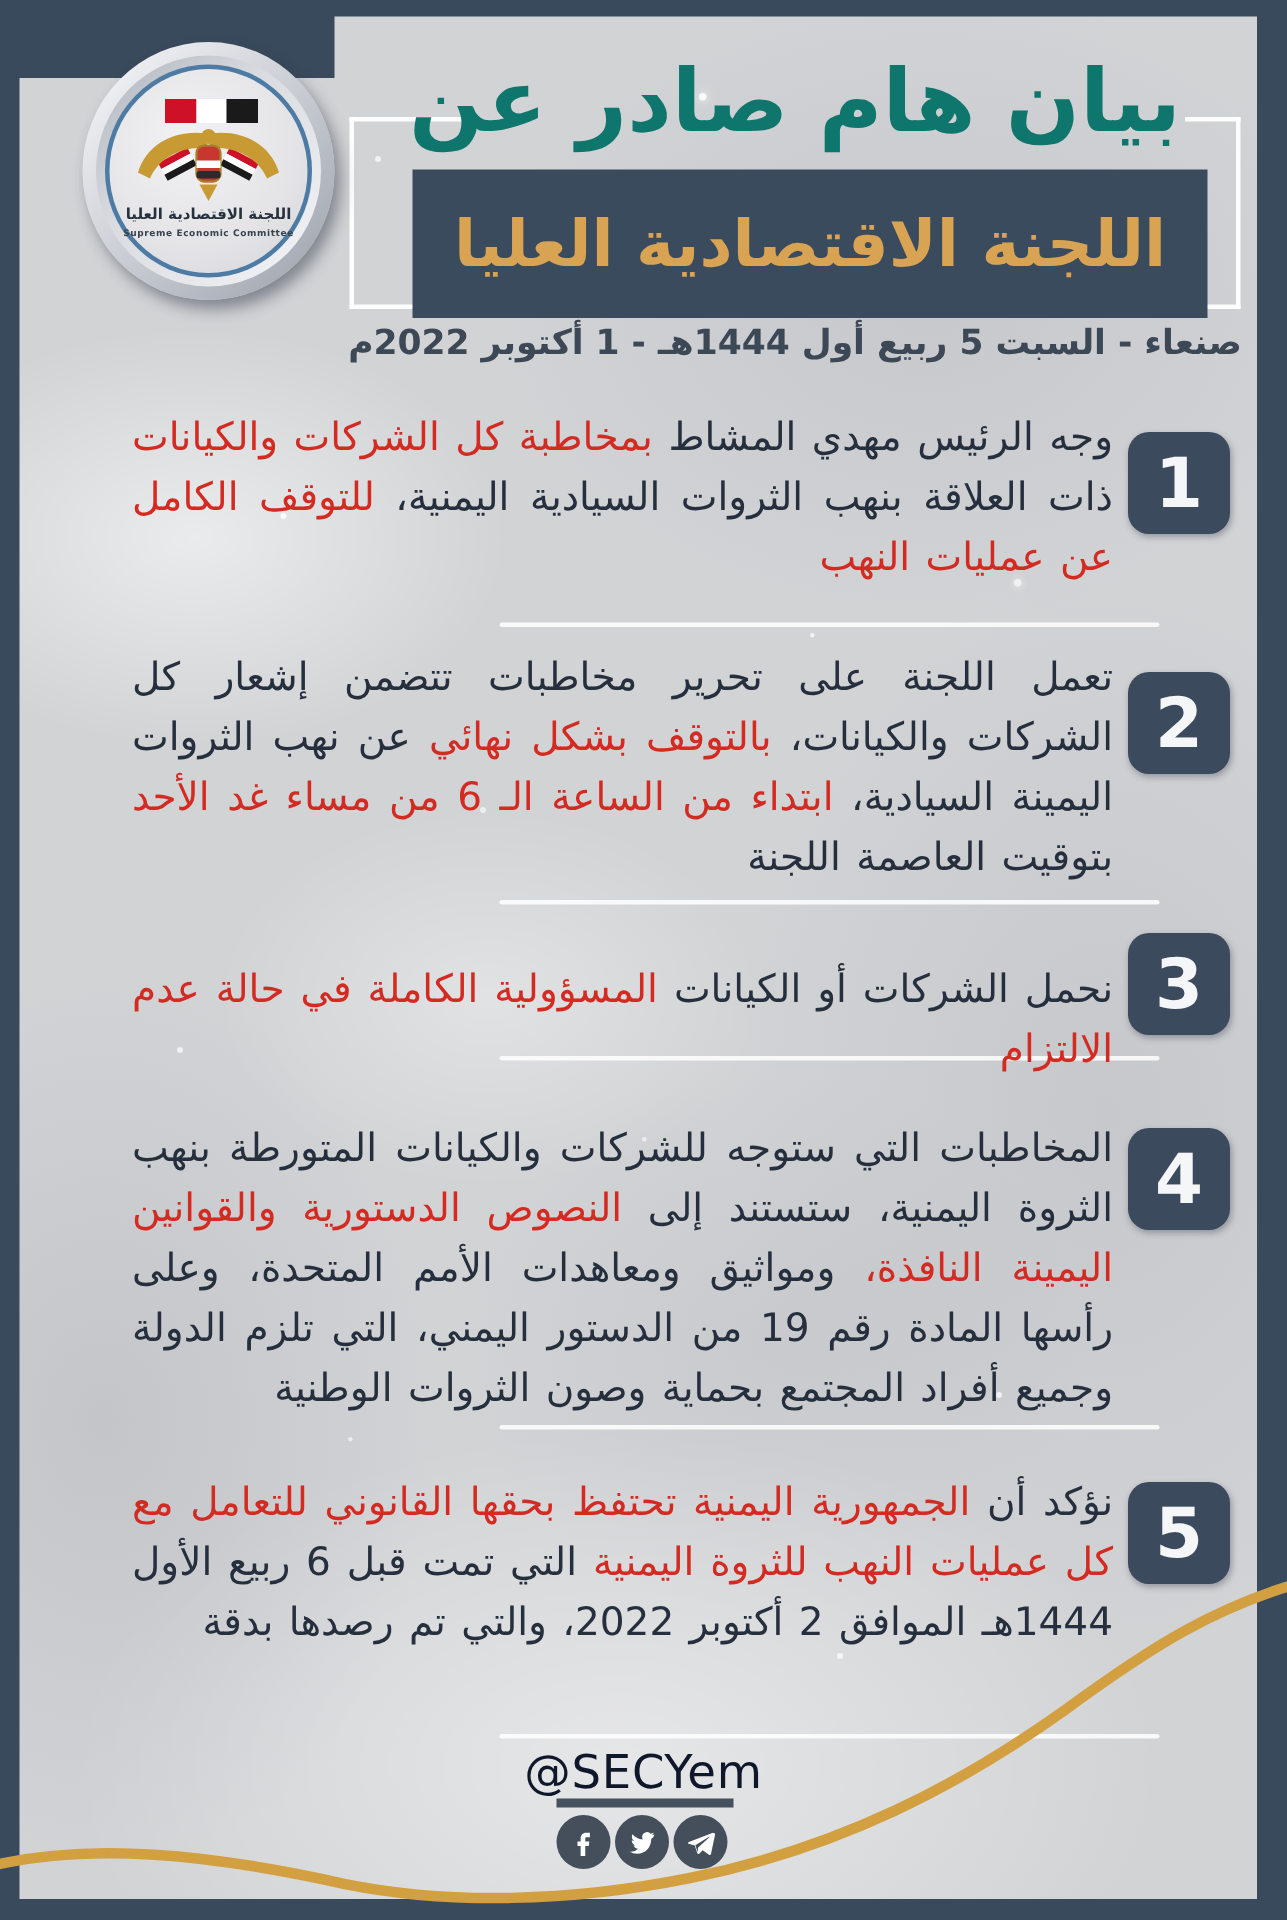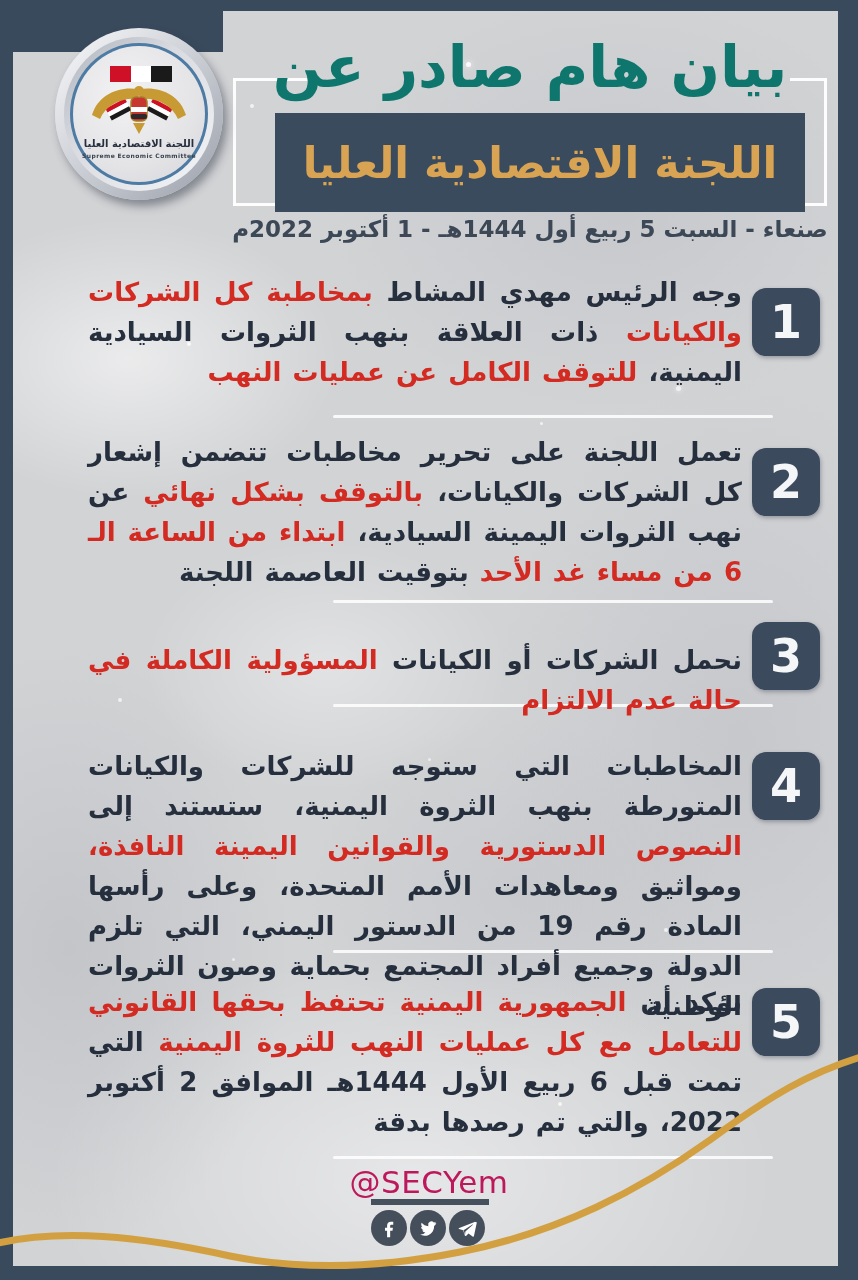--- a/index.html
+++ b/index.html
@@ -57,30 +57,30 @@
     background:#3b4b5e;display:flex;align-items:center;justify-content:center;}
   .committee-box span{direction:rtl;font-size:43px;font-weight:700;color:#d8a352;}
   .dateline{position:absolute;left:183px;top:216px;width:694px;text-align:center;z-index:3;
     direction:rtl;font-size:23px;font-weight:700;color:#3c4856;}
 
   
   .badge{position:absolute;left:752px;width:68px;height:68px;border-radius:14px;z-index:4;
     background:#3b4a5d;color:#f5f6f8;font-size:46px;font-weight:700;
     display:flex;align-items:center;justify-content:center;box-shadow:1px 2px 4px rgba(40,50,65,.35);}
   .sec-text{position:absolute;left:88px;width:654px;z-index:4;direction:rtl;
-    text-align:justify;font-size:26px;font-weight:700;line-height:40px;color:#262f3d;
+    text-align:justify;font-size:26px;font-weight:400;line-height:40px;color:#262f3d;
     word-spacing:2px;}
   .c-navy{color:#262f3d;}
   .c-red{color:#d32a22;}
   .divider{position:absolute;left:333px;width:440px;height:3px;z-index:3;
     background:rgba(255,255,255,.85);border-radius:2px;}
 
   
   .handle{position:absolute;left:0;top:1164px;width:858px;text-align:center;z-index:6;
-    font-size:31px;font-weight:400;color:#be185d;letter-spacing:.5px;}
+    font-size:31px;font-weight:400;color:#0f172a;letter-spacing:.5px;}
   .handle-bar{position:absolute;left:371px;top:1199px;width:118px;height:6px;background:#46515e;z-index:6;}
   .socials{position:absolute;left:371px;top:1210px;width:118px;display:flex;gap:3px;z-index:6;}
   .social{width:36px;height:36px;border-radius:50%;background:#454f5c;
     display:flex;align-items:center;justify-content:center;}
   .social svg{width:20px;height:20px;fill:#ffffff;}
 
   .curve-svg{position:absolute;left:0;top:0;width:858px;height:1280px;z-index:7;pointer-events:none;}
 
   .spark{position:absolute;border-radius:50%;background:#ffffff;z-index:3;}
 </style>

